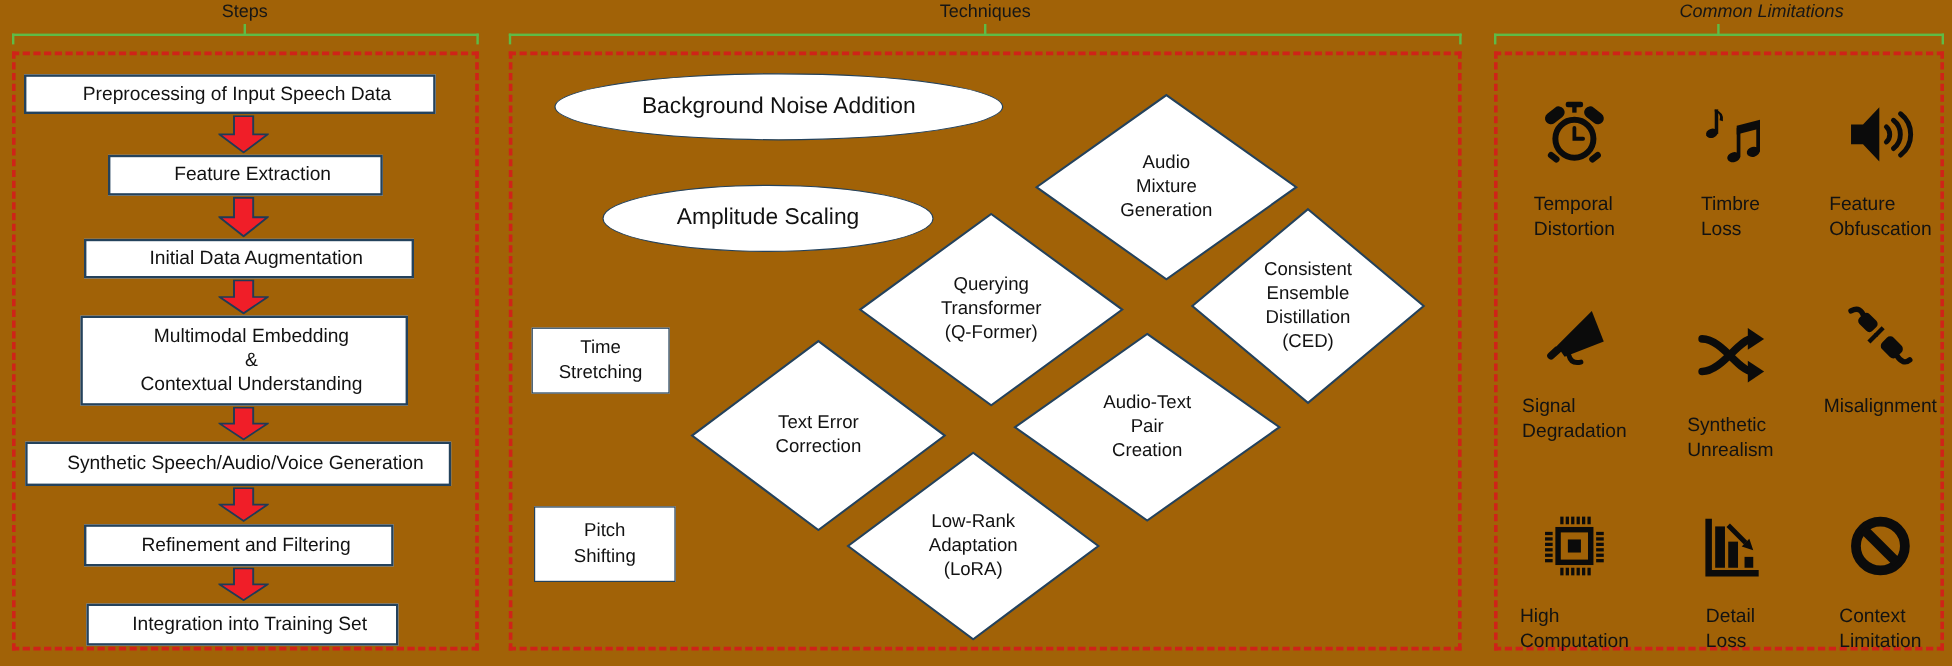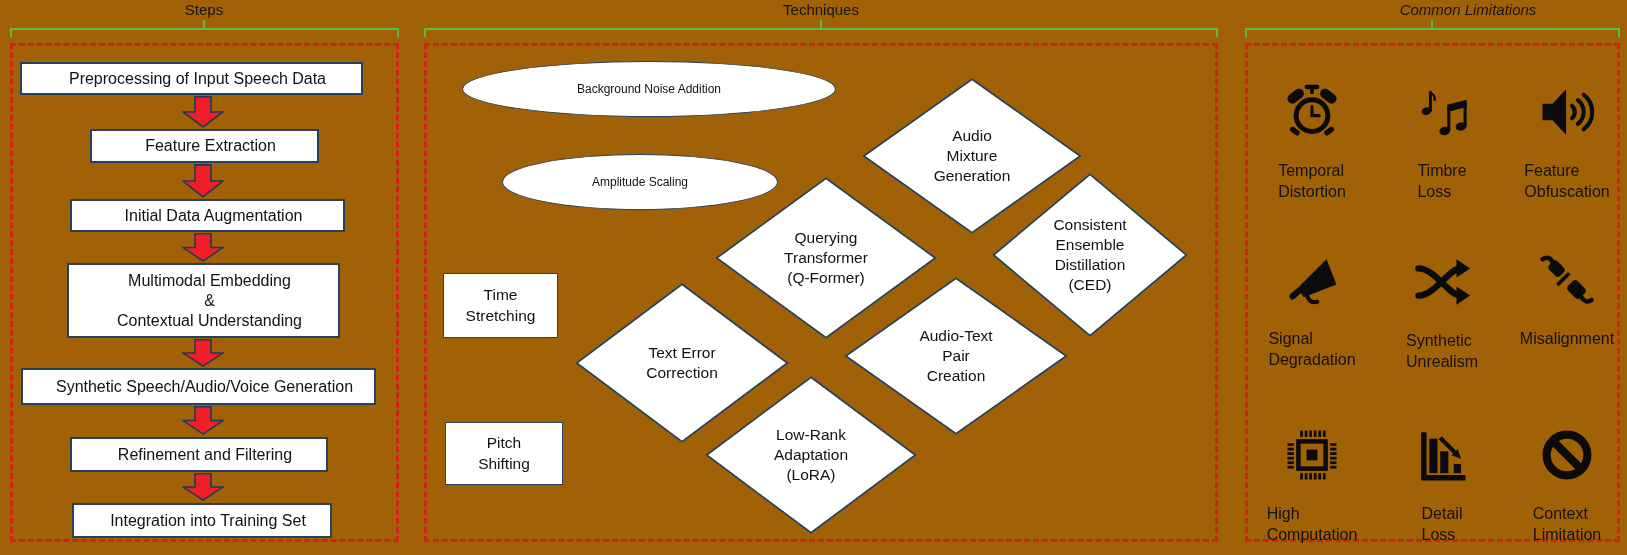--- a/index.html
+++ b/index.html
@@ -42,21 +42,21 @@
   .tech-rect{
     position:absolute;box-sizing:border-box;background:#fff;
     border:1.7px solid var(--shape-outline);
     display:flex;align-items:center;justify-content:center;text-align:center;
     font-size:15.5px;line-height:1.35;white-space:pre-line;color:#121212;
   }
   .tech-ellipse{
     position:absolute;box-sizing:border-box;background:#fff;border-radius:50%;
     border:1.7px solid var(--shape-outline);
     display:flex;align-items:center;justify-content:center;text-align:center;
-    font-size:12px;color:#121212;
+    font-size:19px;color:#121212;
   }
   .diamond{position:absolute;}
   .diamond svg{position:absolute;left:0;top:0;width:100%;height:100%;}
   .diamond-poly{fill:#fff;stroke:var(--shape-outline);stroke-width:1.7;vector-effect:non-scaling-stroke;}
   .diamond-label{
     position:absolute;inset:0;display:flex;align-items:center;justify-content:center;
     text-align:center;font-size:15.5px;line-height:1.3;white-space:pre-line;color:#121212;
   }
   .flow-arrow{position:absolute;width:42px;}
   .limit-cell{
@@ -114,21 +114,21 @@
   <svg class="flow-arrow" style="left:182px;top:406px;height:29px;" viewBox="0 0 42 32" preserveAspectRatio="none">
       <polygon points="13,0.8 29,0.8 29,16 41,16 21,31 1,16 13,16" fill="var(--arrow-fill)" stroke="var(--arrow-outline)" stroke-width="1.6"></polygon>
     </svg>
   <svg class="flow-arrow" style="left:182px;top:473px;height:28px;" viewBox="0 0 42 32" preserveAspectRatio="none">
       <polygon points="13,0.8 29,0.8 29,16 41,16 21,31 1,16 13,16" fill="var(--arrow-fill)" stroke="var(--arrow-outline)" stroke-width="1.6"></polygon>
     </svg>
 
   <div class="tech-ellipse" style="left:462px;top:61px;width:374px;height:56px;">Background Noise Addition</div>
   <div class="tech-ellipse" style="left:502px;top:154px;width:276px;height:56px;">Amplitude Scaling</div>
 
-  <div class="tech-rect" style="left:443px;top:273px;width:115px;height:65px;">Time
+  <div class="tech-rect" style="left:443px;top:273px;width:115px;height:55px;">Time
 Stretching</div>
   <div class="tech-rect" style="left:445px;top:422px;width:118px;height:63px;">Pitch
 Shifting</div>
 
   <div class="diamond" style="left:715px;top:177px;width:222px;height:162px;">
     <svg viewBox="0 0 100 100" preserveAspectRatio="none">
         <polygon class="diamond-poly" points="50,0.8 99.2,50 50,99.2 0.8,50"></polygon>
       </svg>
     <div class="diamond-label">Querying
 Transformer
@@ -224,21 +224,21 @@
     <svg class="limit-icon" viewBox="0 0 64 64">
       <g fill="var(--icon-black)">
         <polygon points="16,41 48,9 59,37 23,51"></polygon>
         <rect x="6" y="44" width="15" height="7" rx="3.5" transform="rotate(-42 13.5 47.5)"></rect>
       </g>
       <path d="M27 50 q2 8 11 6" stroke="var(--icon-black)" stroke-width="4.5" fill="none" stroke-linecap="round"></path>
     </svg>
     <div class="limit-label">Signal
 Degradation</div>
   </div>
-  <div class="limit-cell" style="left:1377px;top:253px;">
+  <div class="limit-cell" style="left:1377px;top:267px;">
     <svg class="limit-icon" viewBox="0 0 64 64">
       <g stroke="var(--icon-black)" stroke-width="7" fill="none" stroke-linecap="round">
         <path d="M6 17 C 24 17 40 47 52 47"></path>
         <path d="M6 47 C 24 47 40 17 52 17"></path>
       </g>
       <polygon points="48,37 63,47 48,57" fill="var(--icon-black)"></polygon>
       <polygon points="48,7 63,17 48,27" fill="var(--icon-black)"></polygon>
     </svg>
     <div class="limit-label">Synthetic
 Unrealism</div>

